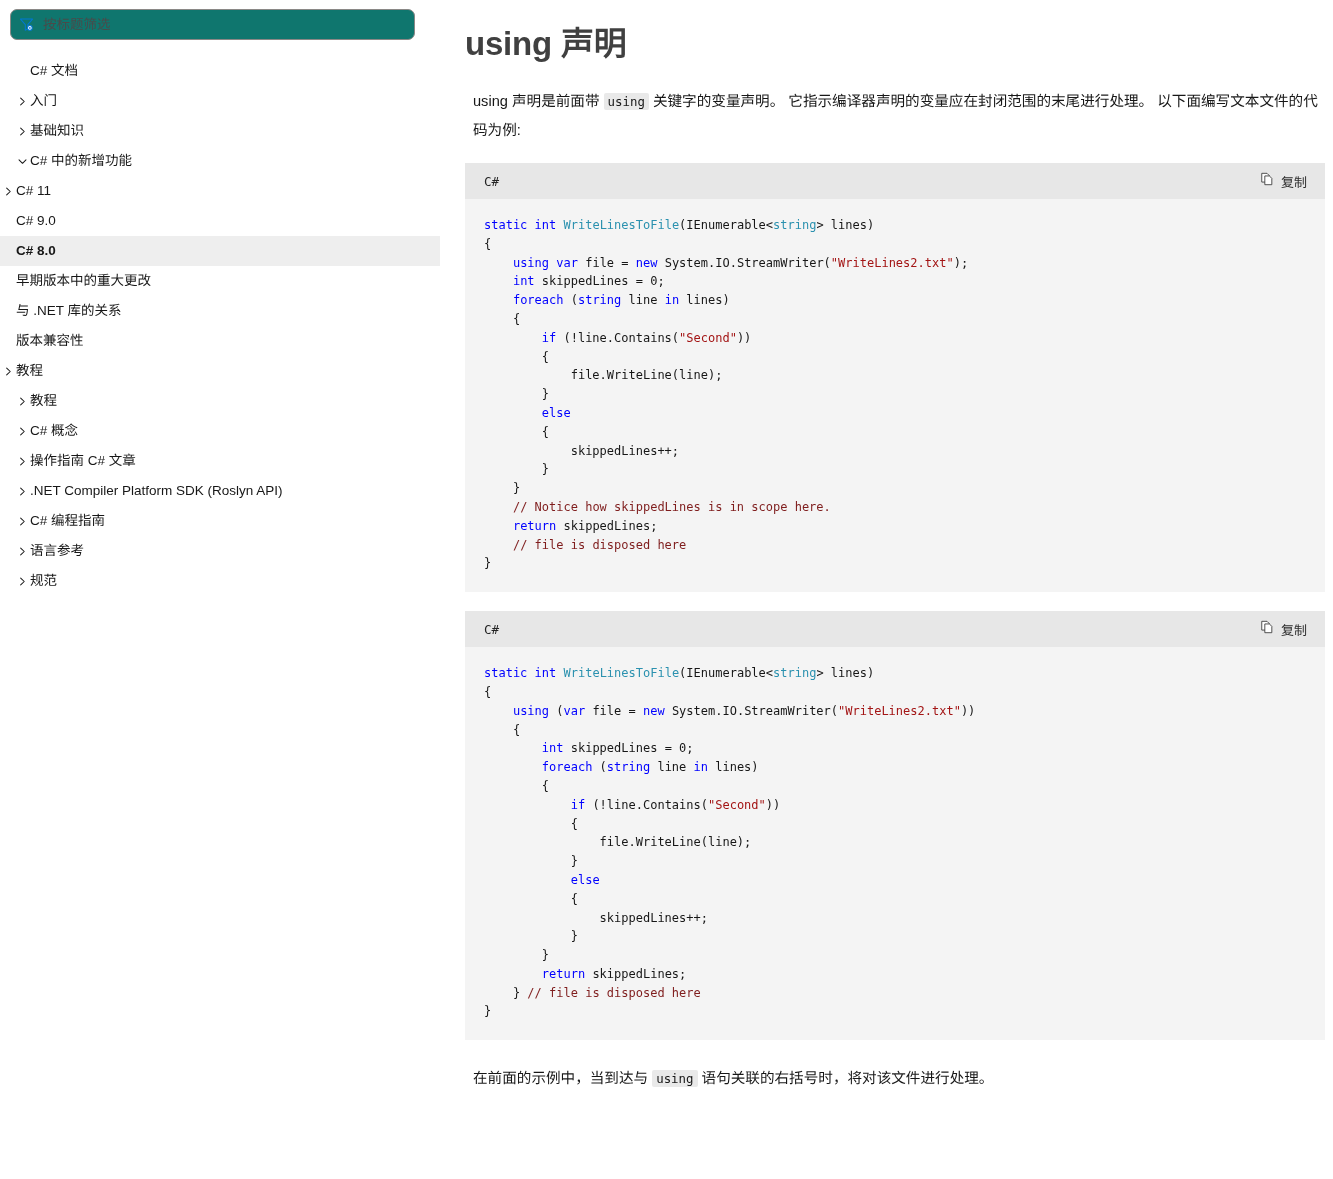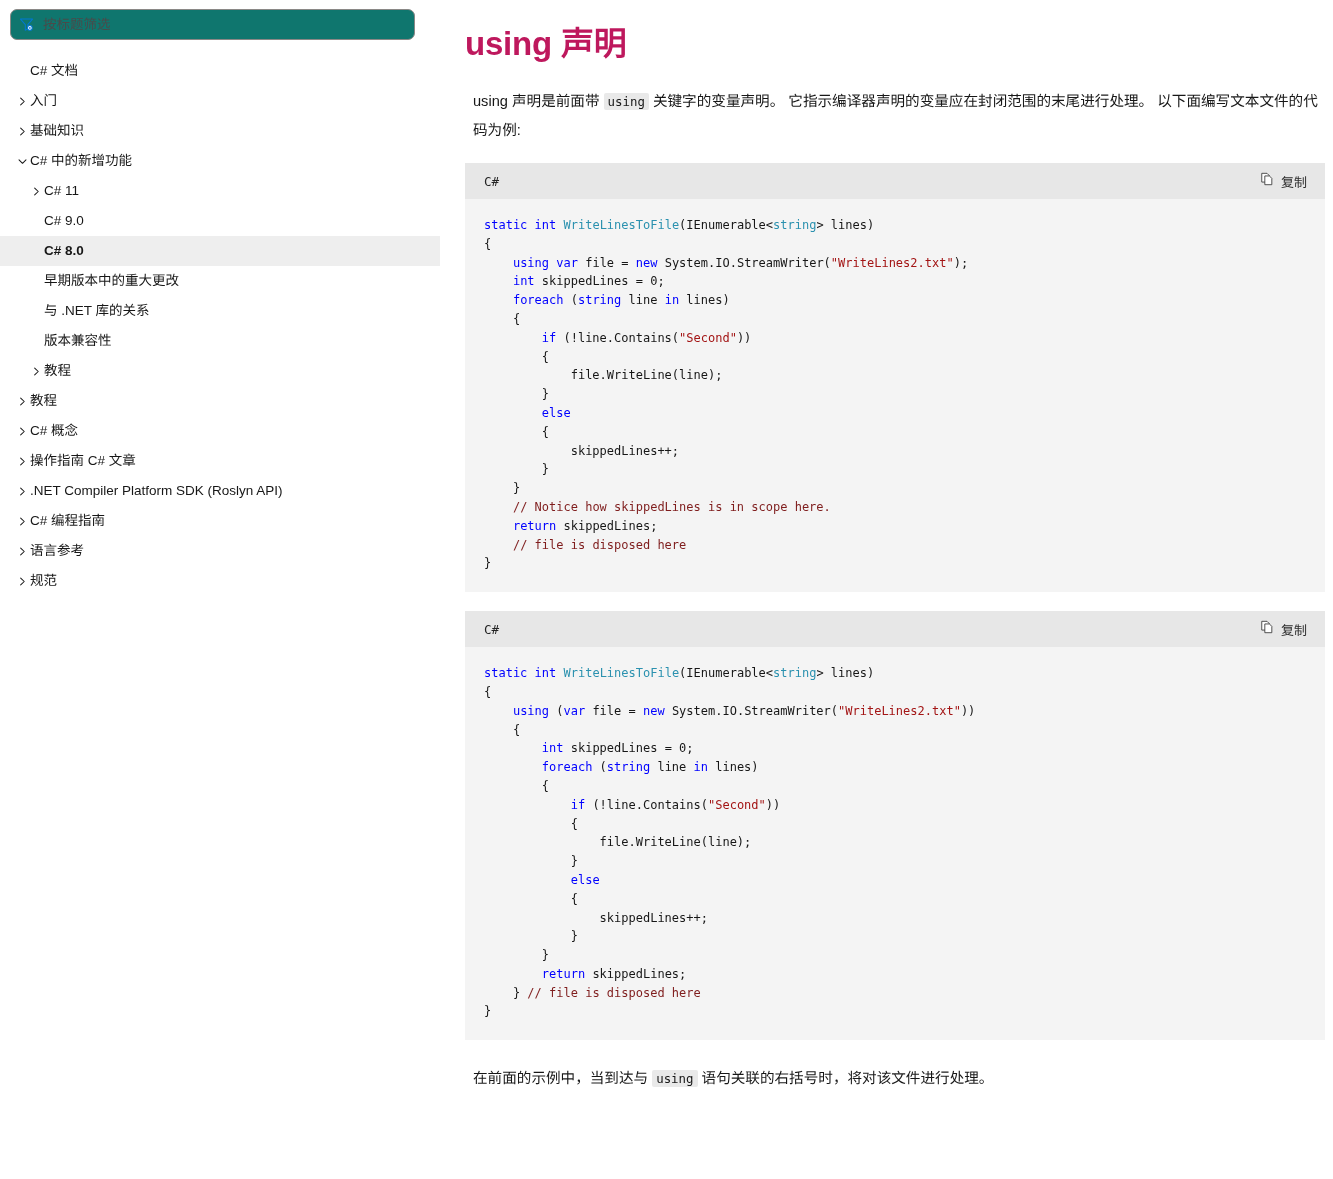--- a/index.html
+++ b/index.html
@@ -58,35 +58,35 @@
     flex: 0 0 16px; width: 16px; height: 16px;
     display: flex; align-items: center; justify-content: center;
     color: #171717;
   }
   .chev svg { display: block; }
   .chev.empty svg { visibility: hidden; }
   .nav-label { display: inline-block; }
 
   
   .lvl0 { padding-left: 14px; }
-  .lvl1 { padding-left: 28px; }
+  .lvl1 { }
 
   
   .main {
     flex: 1 1 auto;
     padding: 0 13px 0 25px;
     overflow: hidden;
   }
   h1.title {
     font-size: 33px;
     font-weight: 600;
     letter-spacing: -0.2px;
     margin: 22px 0 8px 0;
     line-height: 44px;
-    color: #be185d;
+    color: #404040;
   }
   p.para {
     font-size: 14.6px;
     line-height: 28px;
     margin: 21px 0 0 8px;
     color: #171717;
     max-width: 858px;
   }
   p.para.tight { margin-top: 24px; }
   code.inline {

